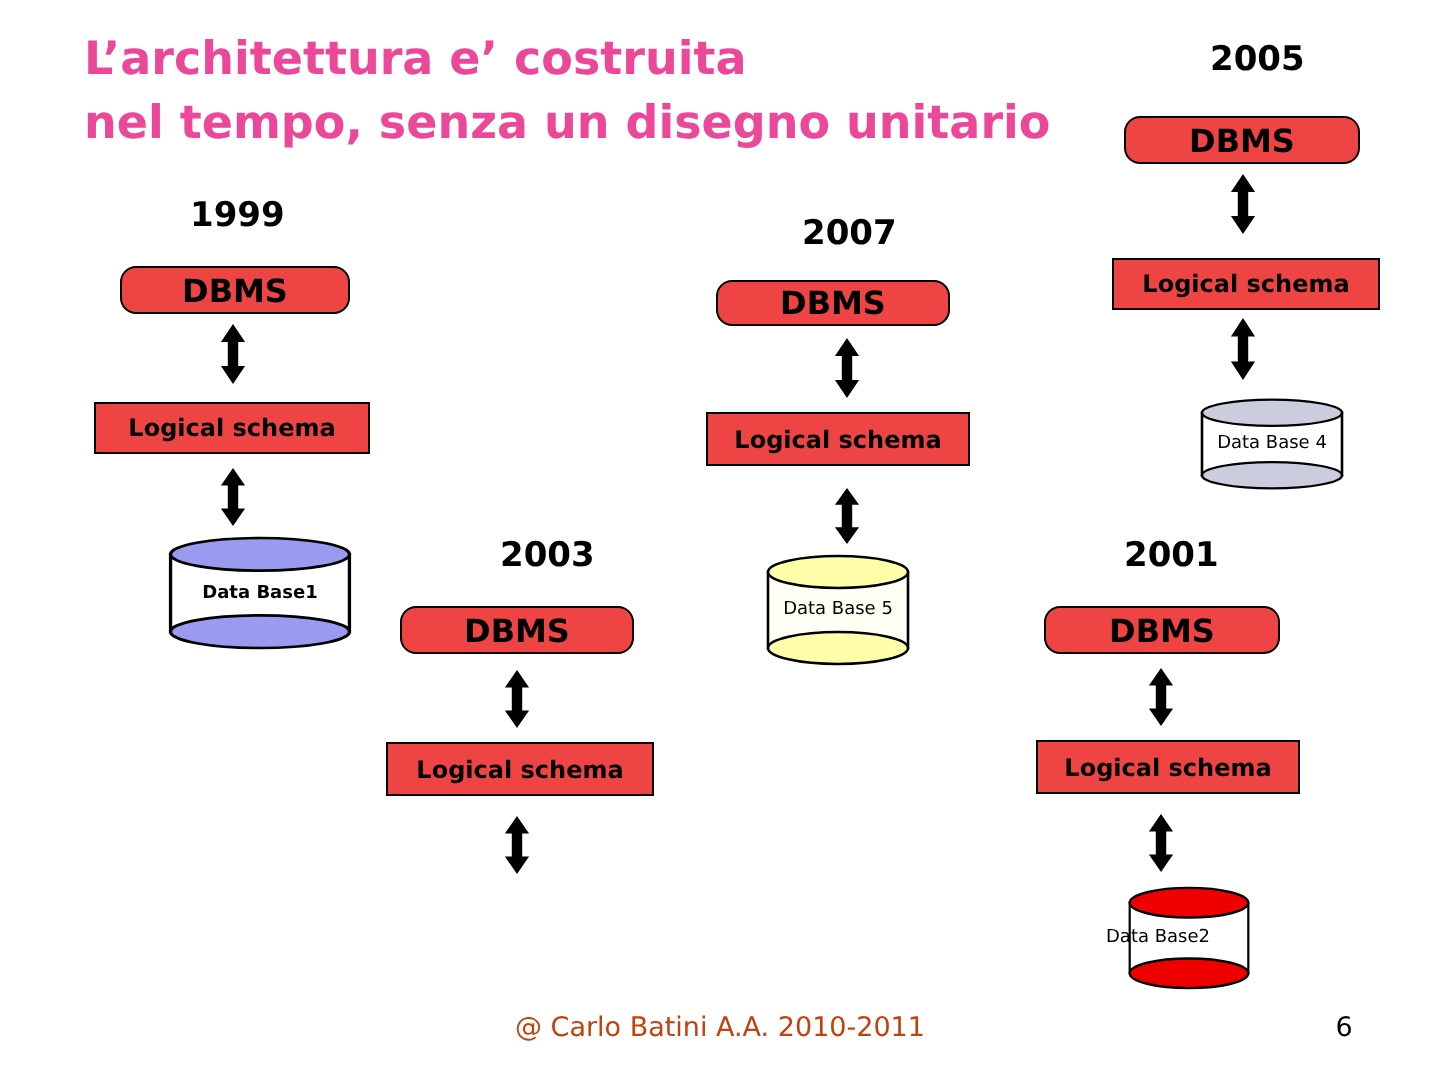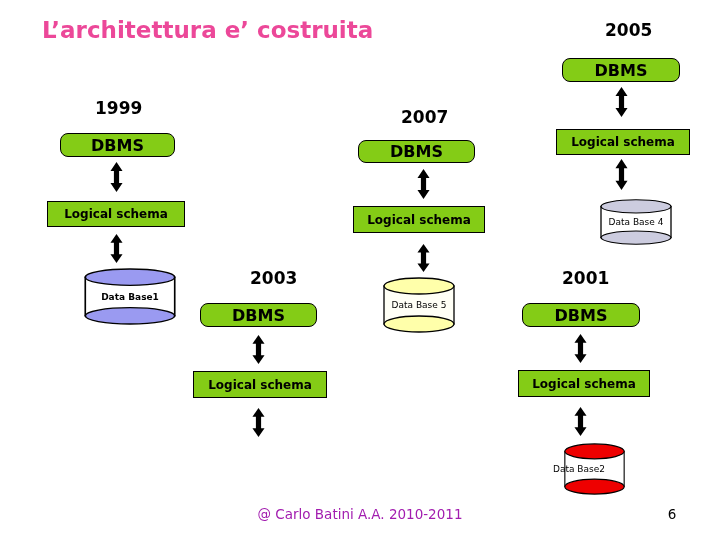--- a/index.html
+++ b/index.html
@@ -17,54 +17,55 @@
     font-size: 23px; font-weight: 700; color: #ec4899;
     line-height: 32px; letter-spacing: 0px;
   }
 
   .stack { position: absolute; }
   .year {
     position: absolute; font-size: 17px; font-weight: 700; color: #000;
     white-space: nowrap;
   }
   .box {
-    position: absolute; background: #84cc16; border: 1.5px solid #000;
+    position: absolute; background: #ef4444; border: 1.5px solid #000;
     display: flex; align-items: center; justify-content: center;
     font-weight: 700; color: #000; white-space: nowrap;
   }
   .dbms { border-radius: 8px; font-size: 16px; }
   .lschema { border-radius: 0; font-size: 12px; }
 
   .arrow { position: absolute; width: 13px; }
   .arrow svg { width: 100%; height: 100%; display: block; }
 
   .cyl { position: absolute; }
   .cyl svg { width: 100%; height: 100%; display: block; }
   .cyl-label {
     position: absolute; left: 0; right: 0; top: 50%;
     transform: translateY(-52%);
     text-align: center; font-size: 9px; color: #000; white-space: nowrap;
   }
 
   .footer {
     position: absolute; left: 0; right: 0; top: 506px;
-    text-align: center; font-size: 13.5px; color: #a21caf;
+    text-align: center; font-size: 13.5px; color: #c2410c;
   }
   .page-num {
     position: absolute; left: 662px; top: 506px; width: 20px;
     font-size: 13.5px; color: #000; text-align: center;
   }
 </style>
 </head>
 <body>
 
 <div class="slide">
 
   <div class="title">
     <div>L’architettura e’ costruita</div>
+    <div>nel tempo, senza un disegno unitario</div>
   </div>
 
   <div class="stack" style="left:47px; top:96px; width:138px; height:232px;">
     <div class="year" style="left:48px; top:2px;">1999</div>
     <div class="box dbms" style="left:13px; top:37px; width:115px; height:24px;">DBMS</div>
     <div class="arrow" style="left:63px; top:66px; height:30px;">
       <svg viewBox="0 0 14 30" preserveAspectRatio="none">
           <path d="M7 0 L13.5 9 L9.8 9 L9.8 21 L13.5 21 L7 30 L0.5 21 L4.2 21 L4.2 9 L0.5 9 Z" fill="#000000"></path>
         </svg>
     </div>

